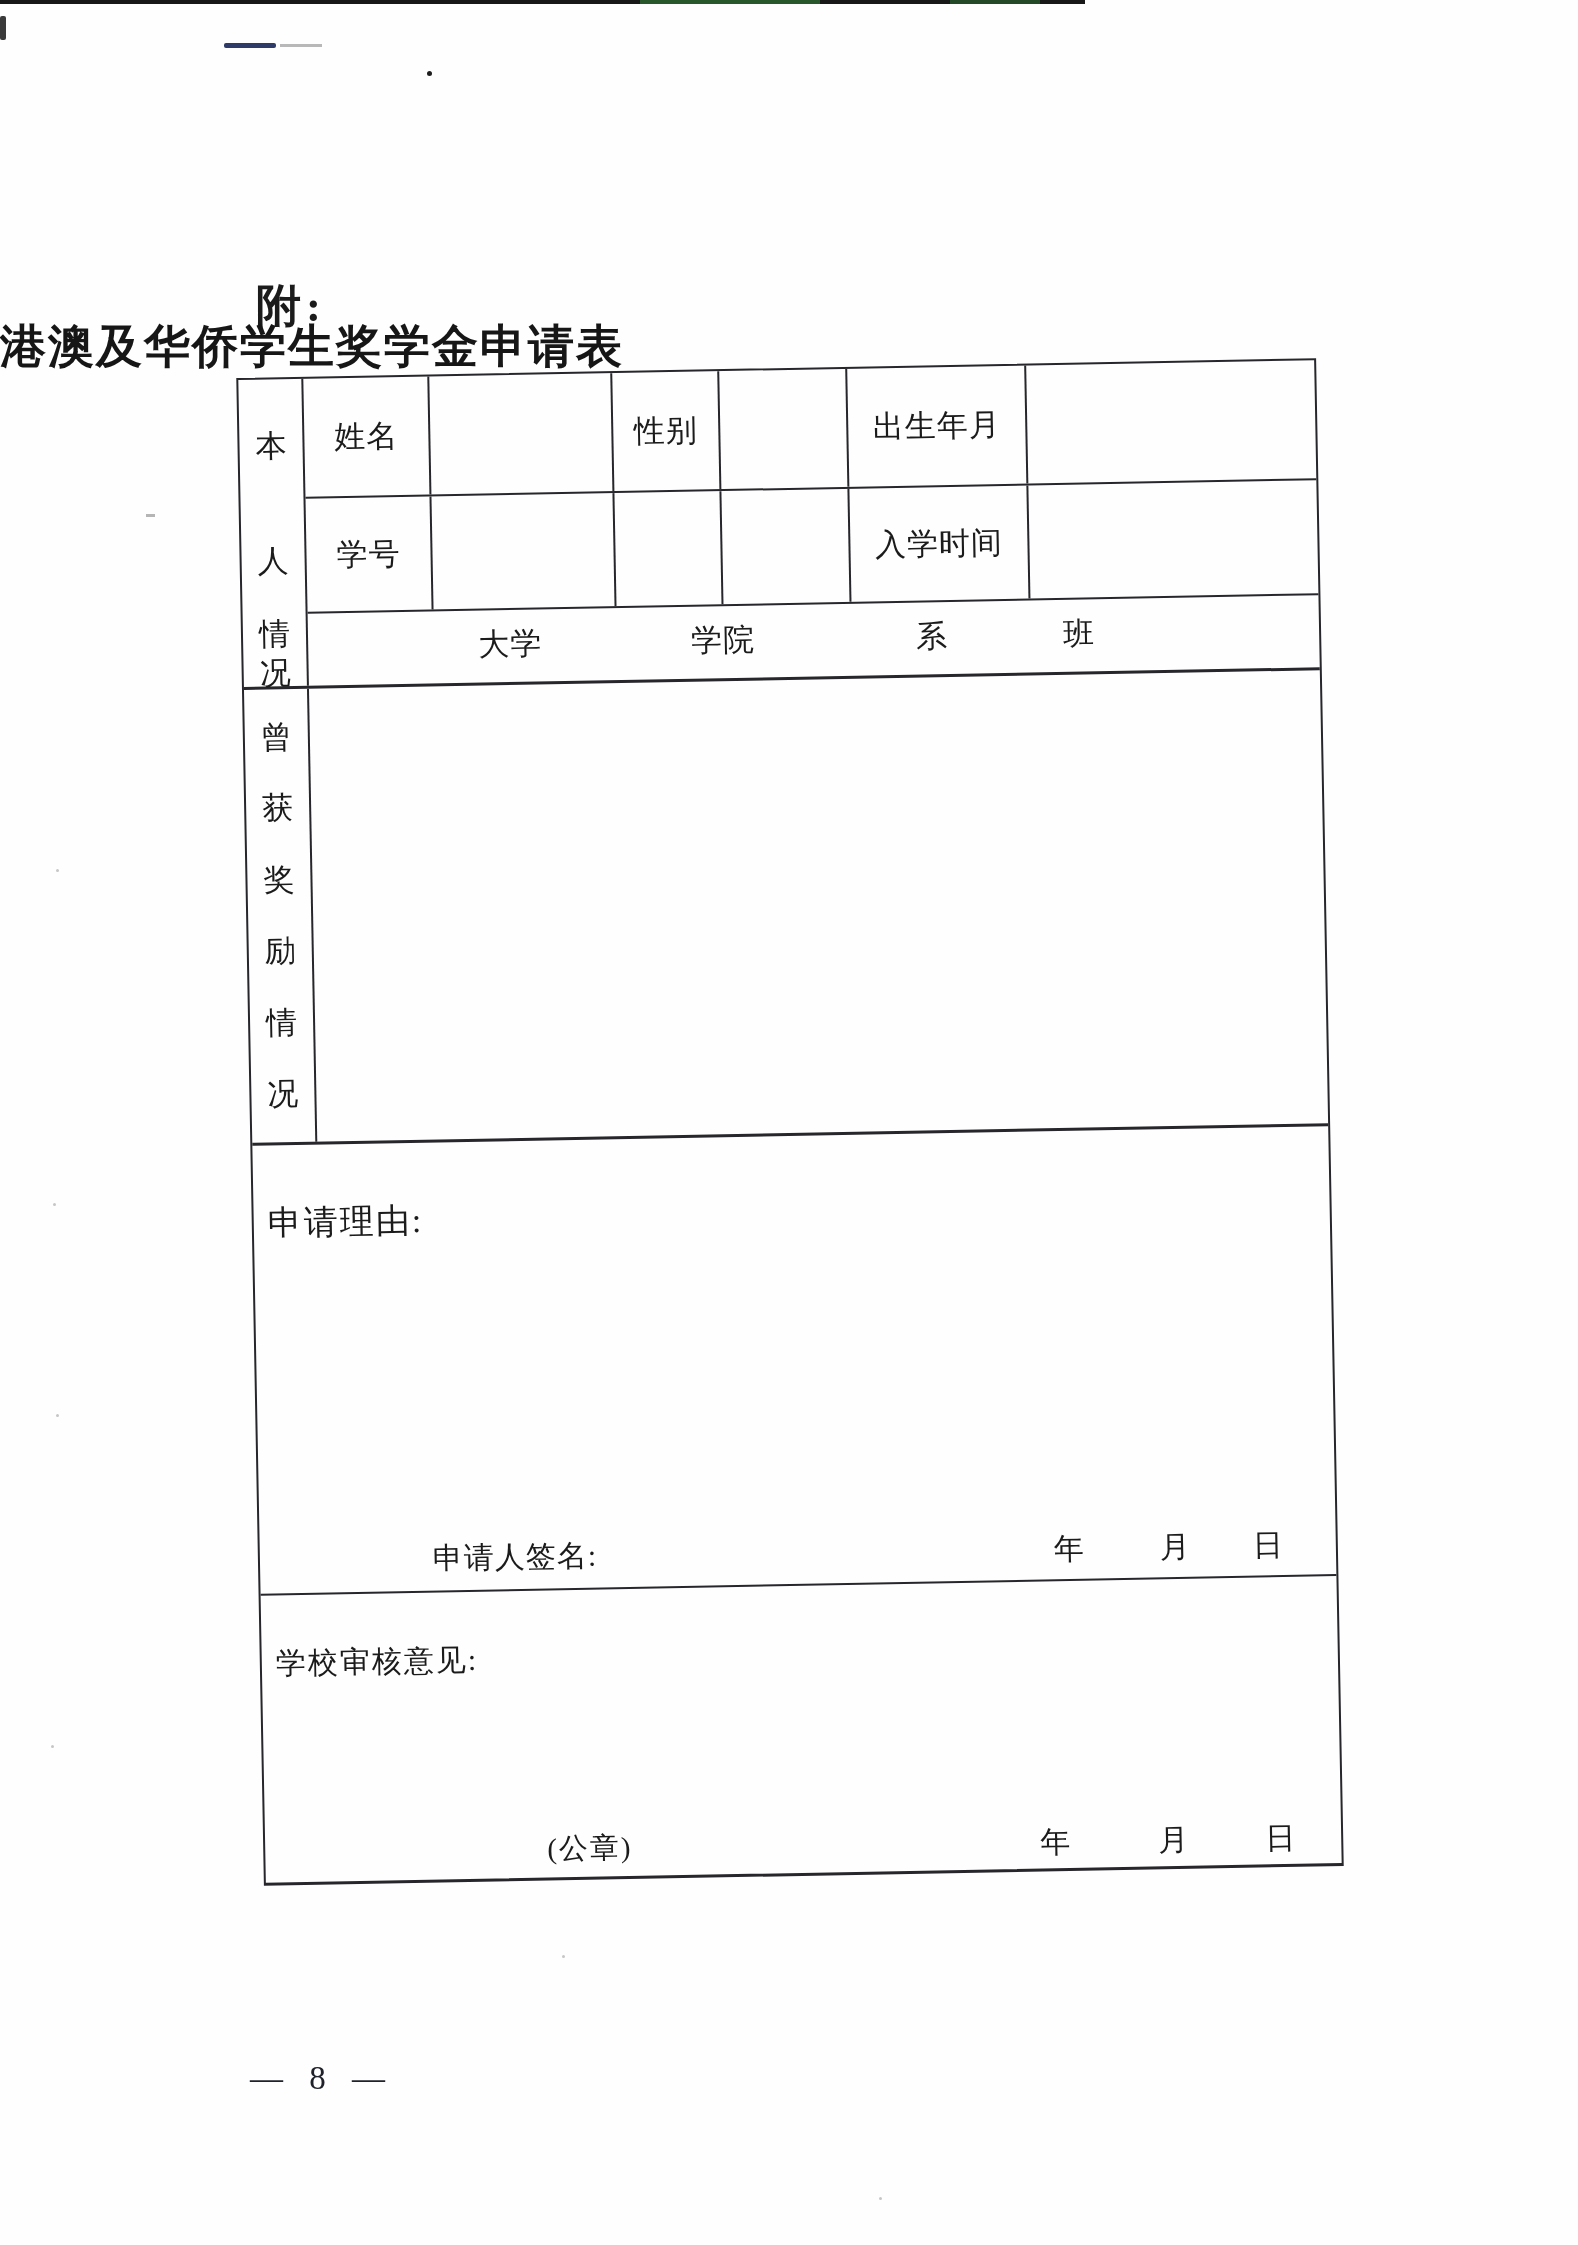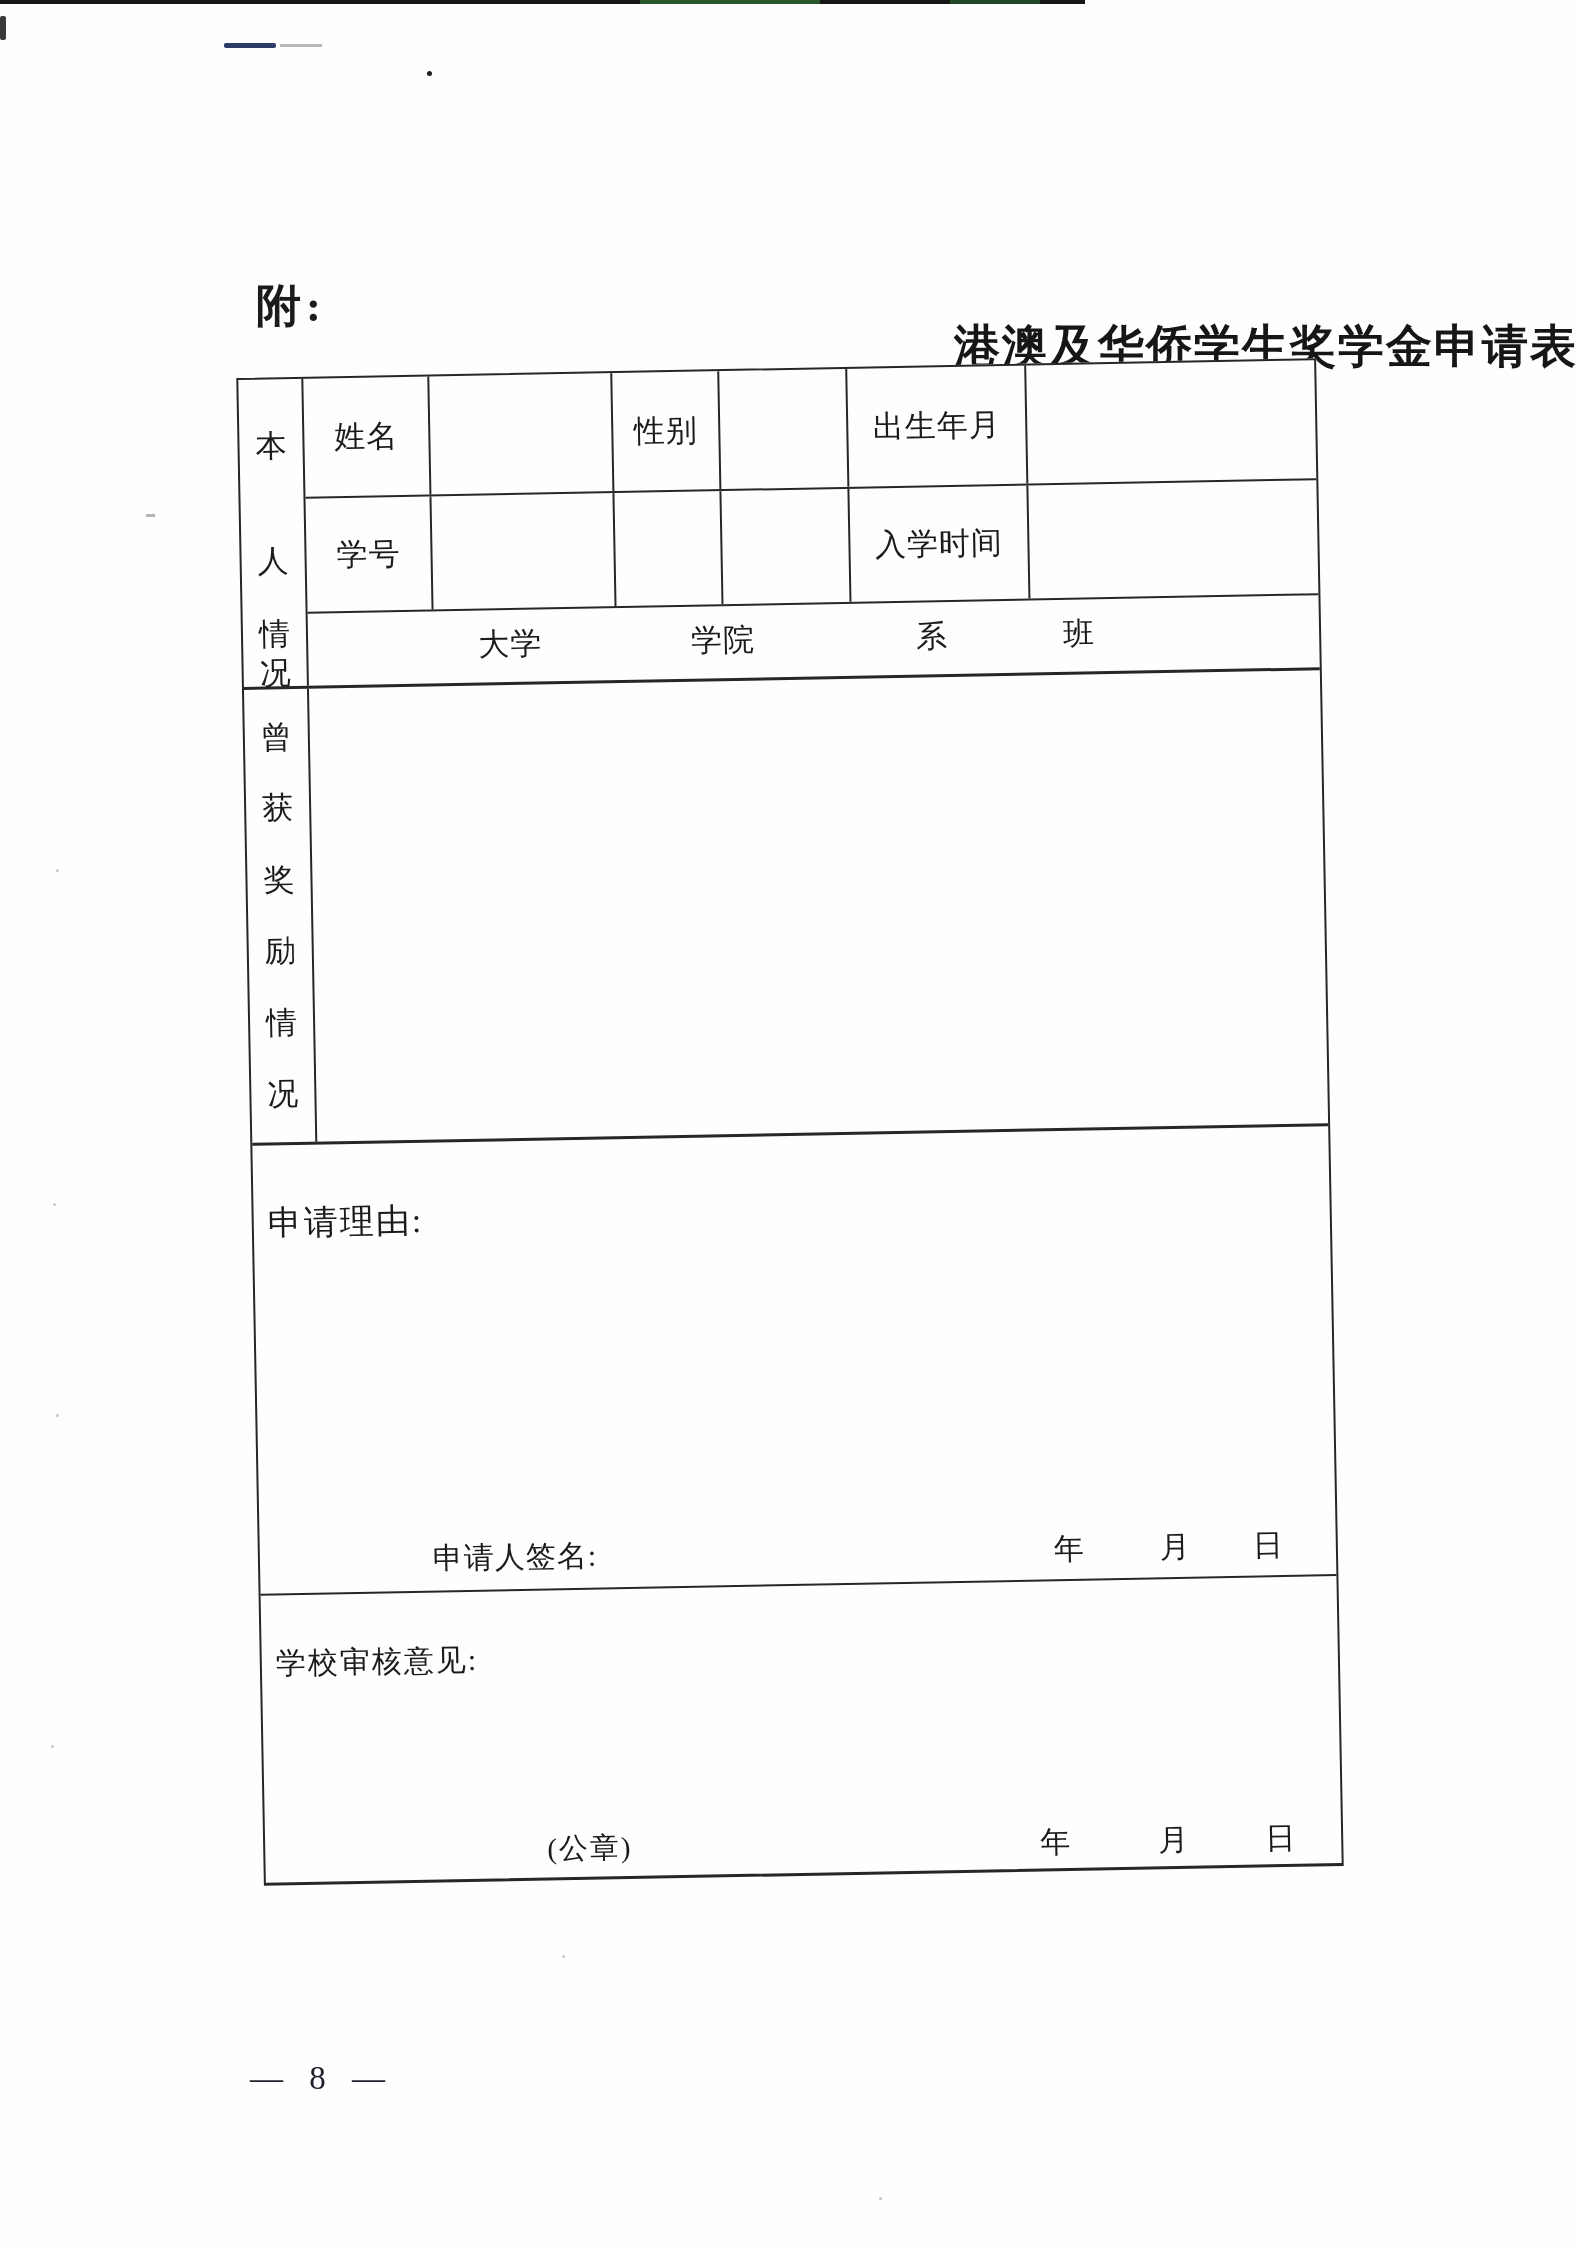--- a/index.html
+++ b/index.html
@@ -27,21 +27,21 @@
   .nd4{left:51px;top:1745px;} .nd5{left:562px;top:1955px;} .nd6{left:879px;top:2197px;}
   .scan-tick { position:absolute; left:146px; top:514px; width:9px; height:3px; background:#b5b5b5; }
 
   
   .attach-label {
     position:absolute; left:256px; top:276px;
     font-size:45px; font-weight:600; letter-spacing:5px;
   }
   .form-title {
     position:absolute; left:0; top:316px; width:1578px;
-    text-align:right;
+    text-align:left;
     font-family:"Liberation Sans", sans-serif;
     font-weight:700; font-size:46px; letter-spacing:2px;
     color:#161616;
   }
 
   
   :root { --ln:#26262b; }
   .form-table {
     position:absolute; left:250px; top:368px;
     width:1080px; height:1508px;

